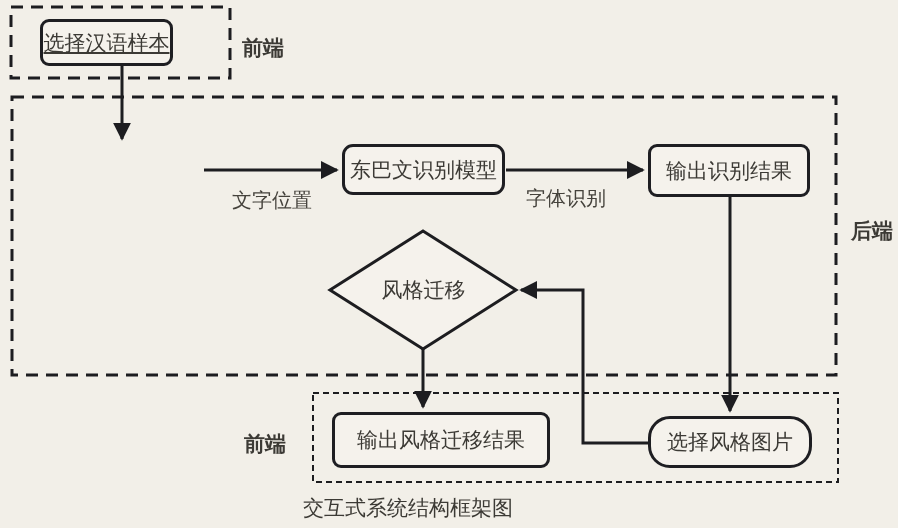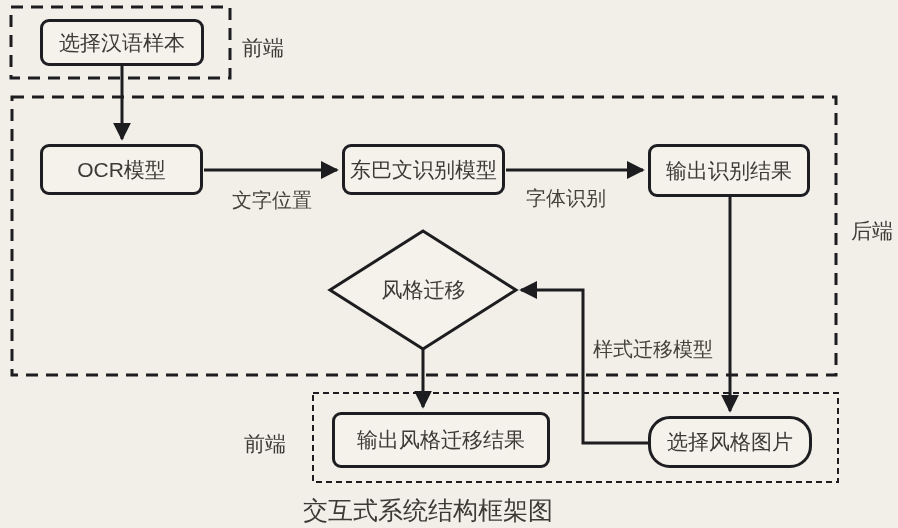--- a/index.html
+++ b/index.html
@@ -36,21 +36,21 @@
   }
   .edge-label {
     position: absolute;
     font-size: 20px;
     color: #45423c;
     white-space: nowrap;
   }
   .region-label {
     position: absolute;
     font-size: 21px;
-    font-weight: 400;
+    font-weight: 700;
     color: #3c3a35;
     white-space: nowrap;
   }
   .diamond-label {
     position: absolute;
     left: 330px;
     top: 232px;
     width: 187px;
     height: 116px;
     display: flex;
@@ -59,21 +59,21 @@
     font-size: 21px;
     color: #3c3a35;
     white-space: nowrap;
   }
   .caption {
     position: absolute;
     left: 303px;
     top: 494px;
     width: 220px;
     text-align: left;
-    font-size: 25px;
+    font-size: 21px;
     color: #3c3a35;
     white-space: nowrap;
   }
 </style>
 </head>
 <body>
 
 <div class="canvas">
 
   <svg class="layer" viewBox="0 0 898 528" xmlns="http://www.w3.org/2000/svg">
@@ -90,40 +90,38 @@
     <path d="M122,66 L122,139" fill="none" stroke="#1d1d20" stroke-width="3" marker-end="url(#arrow)"></path>
     <path d="M204,170 L337,170" fill="none" stroke="#1d1d20" stroke-width="3" marker-end="url(#arrow)"></path>
     <path d="M506,170 L643,170" fill="none" stroke="#1d1d20" stroke-width="3" marker-end="url(#arrow)"></path>
     <path d="M730,197 L730,411" fill="none" stroke="#1d1d20" stroke-width="3" marker-end="url(#arrow)"></path>
     <path d="M648,443 L583,443 L583,290 L521,290" fill="none" stroke="#1d1d20" stroke-width="3" marker-end="url(#arrow)"></path>
     <path d="M423,349 L423,407" fill="none" stroke="#1d1d20" stroke-width="3" marker-end="url(#arrow)"></path>
 
     <polygon points="423,231 330,290 423,349 516,290" fill="#f5f2ec" stroke="#1d1d20" stroke-width="3" stroke-linejoin="miter"></polygon>
   </svg>
 
-  <div class="node" style="left:40px; top:19px; width:164px; height:47px;">选择汉语样本</div>
+  <div class="node" style="left:40px; top:19px; width:133px; height:47px;text-decoration:underline;">选择汉语样本</div>
 
-  <div class="node" style="left:40px; top:144px; width:163px; height:51px;">OCR模型</div>
 
-  <div class="node" style="left:342px; top:144px; width:163px; height:51px;">东巴文识别模型</div>
+  <div class="node" style="left:342px; top:144px; width:163px; height:51px;border-radius:11px;">东巴文识别模型</div>
 
   <div class="node" style="left:648px; top:144px; width:162px; height:53px;">输出识别结果</div>
 
   <div class="node" style="left:332px; top:412px; width:218px; height:56px;">输出风格迁移结果</div>
 
   <div class="node" style="left:648px; top:416px; width:164px; height:52px;border-radius:22px;">选择风格图片</div>
 
   <div class="diamond-label">风格迁移</div>
 
 
   <div class="edge-label" style="left:232px; top:187px;">文字位置</div>
 
   <div class="edge-label" style="left:526px; top:142px;margin-top:43px;">字体识别</div>
 
-  <div class="edge-label" style="left:593px; top:336px;">样式迁移模型</div>
 
   <div class="region-label" style="left:242px; top:34px;">前端</div>
 
   <div class="region-label" style="left:851px; top:217px;">后端</div>
 
   <div class="region-label" style="left:244px; top:430px;">前端</div>
 
   <div class="caption">交互式系统结构框架图</div>
 
 </div>

